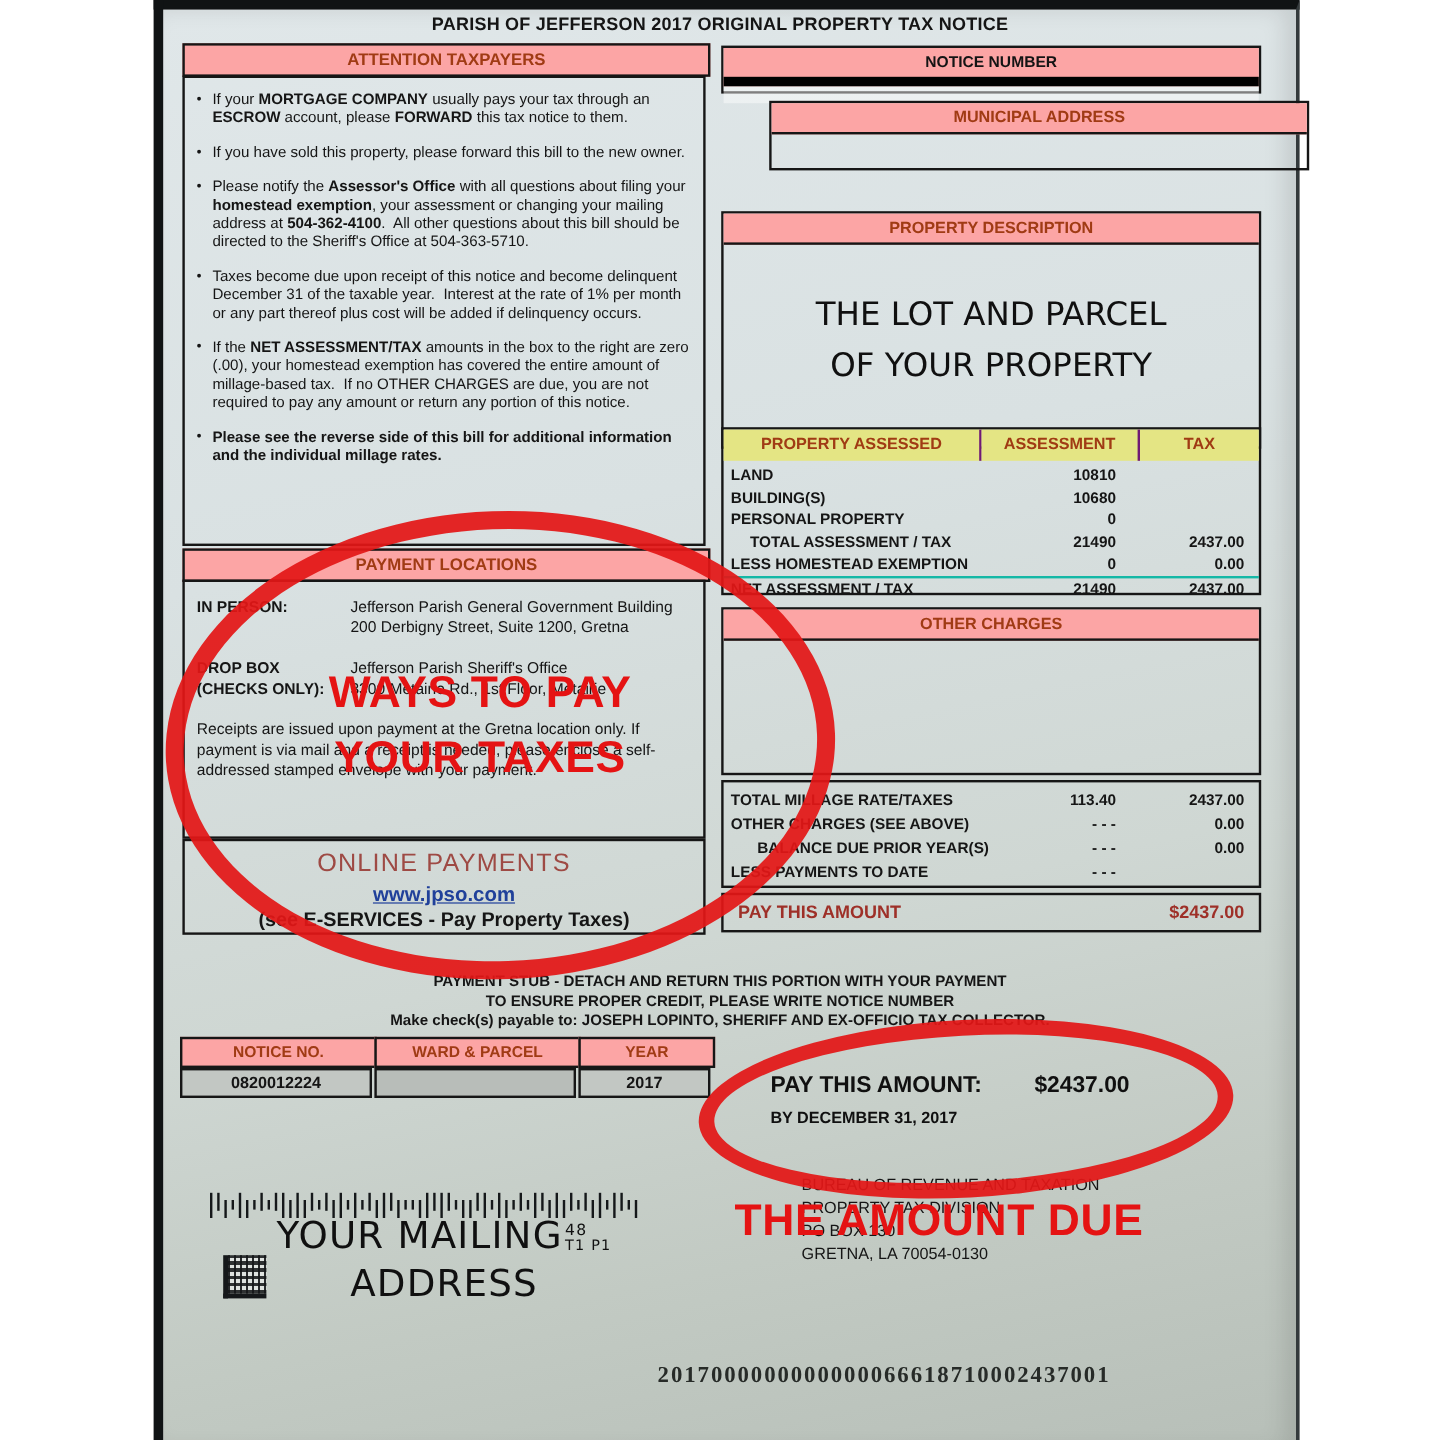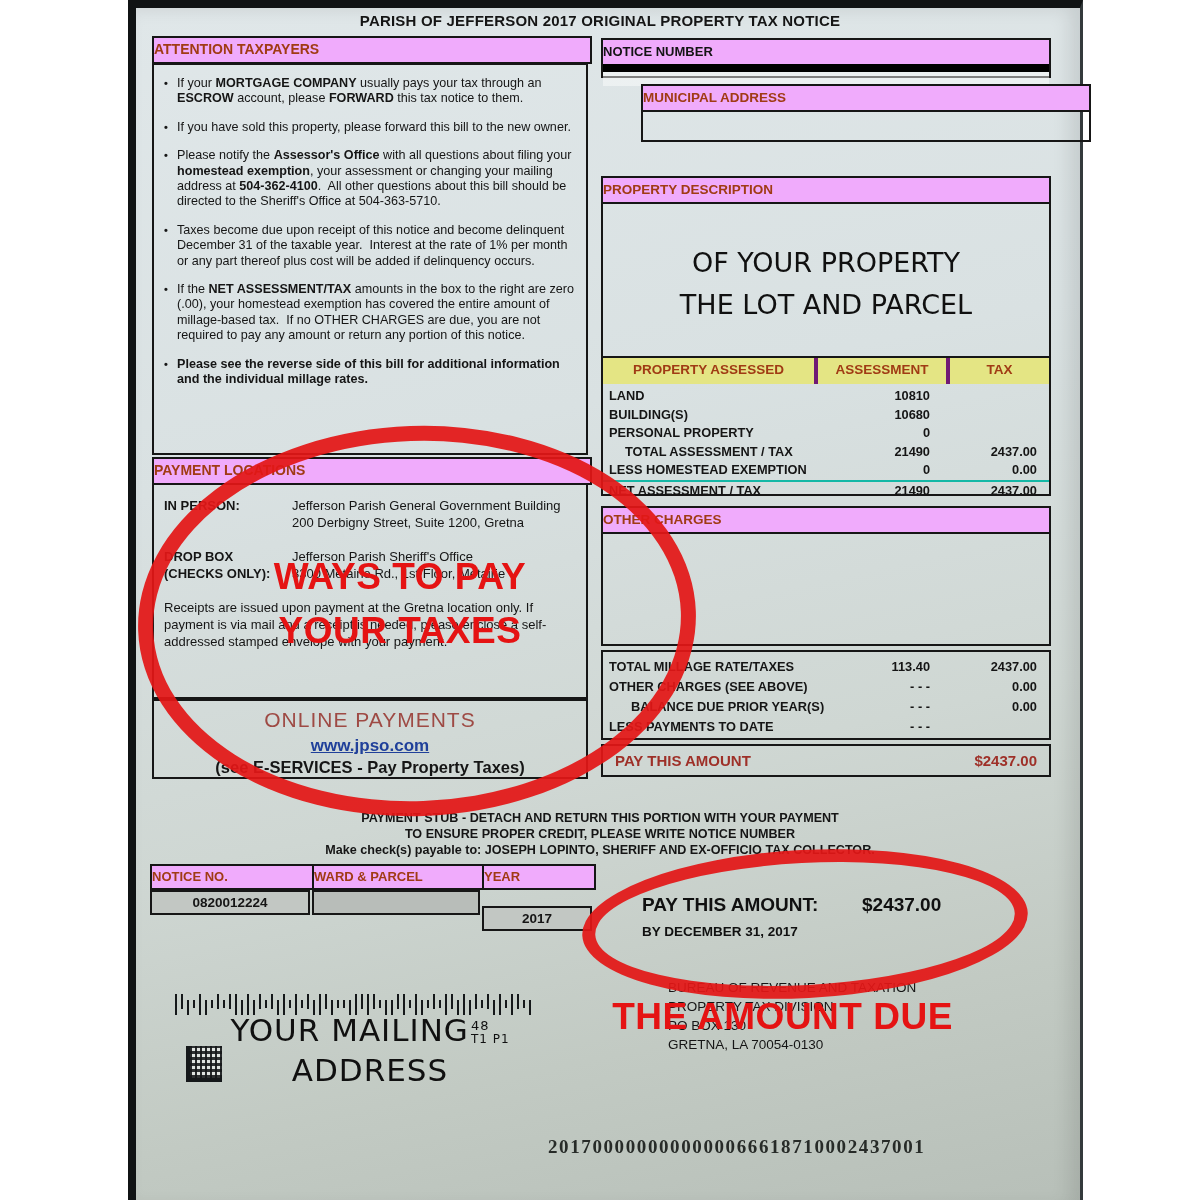--- a/index.html
+++ b/index.html
@@ -3,21 +3,21 @@
 <meta charset="utf-8">
 <style>
   html,body{margin:0;padding:0;background:#ffffff;}
   .page{position:relative;width:1200px;height:1200px;background:#ffffff;overflow:hidden;
         font-family:"Liberation Sans",sans-serif;color:#151515;}
   .sheet{position:absolute;left:128px;top:0;width:944px;height:1200px;
          background:linear-gradient(168deg,#e0e7e9 0%,#d9e1e2 35%,#cfd7d3 62%,#c2cac3 82%,#b7bfb8 100%);
          border-left:8px solid #101314;border-top:8px solid #101314;border-right:3px solid #343a3c;
          box-shadow:inset -10px 0 18px rgba(0,0,0,.10);}
   .abs{position:absolute;}
-  .band{background:#f0abfc;border:2px solid #161616;
+  .band{background:#fca5a5;border:2px solid #161616;text-align:center;
         font-weight:bold;color:#a03b14;}
   .band.black{color:#141414;}
   .bx{border:2px solid #161616;}
   .doc-title{left:128px;top:12px;width:944px;text-align:center;font-size:15px;font-weight:bold;letter-spacing:.2px;}
   
   .bullets{left:152px;top:63px;width:436px;height:392px;padding:11px 11px 0 10px;box-sizing:border-box;}
   .bullet{display:flex;margin-bottom:13px;font-size:12.6px;line-height:15.4px;}
   .bullet .dot{width:13px;flex:0 0 13px;font-weight:bold;font-size:11px;}
   
   .paybody{left:152px;top:483px;width:436px;height:216px;box-sizing:border-box;padding:12px 10px 0 10px;
@@ -25,21 +25,21 @@
   .payrow{display:flex;margin-bottom:17px;}
   .paylabel{width:128px;flex:0 0 128px;font-weight:bold;}
   .online{left:152px;top:699px;width:436px;height:80px;box-sizing:border-box;text-align:center;padding-top:7px;}
   .online .t1{font-size:21px;color:#9e4a44;letter-spacing:1px;}
   .online .t2{font-size:17px;color:#20409a;font-weight:bold;text-decoration:underline;margin-top:4px;}
   .online .t3{font-size:16.5px;font-weight:bold;margin-top:2px;}
   
   .rcol{left:601px;width:450px;box-sizing:border-box;}
   .bigtxt{font-family:"DejaVu Sans",sans-serif;color:#101010;}
   .tbl-head{display:flex;height:26px;}
-  .tbl-head>div{background:#e4e584;border-right:4px solid #701a75;line-height:24px;text-align:center;
+  .tbl-head>div{background:#e4e584;border-right:2px solid #701a75;line-height:24px;text-align:center;
                 font-weight:bold;color:#a03b14;font-size:13.5px;box-sizing:border-box;}
   .tbl-head>div:last-child{border-right:none;}
   .trow{display:flex;font-size:12.8px;font-weight:bold;line-height:18.5px;}
   .trow .c1{width:215px;padding-left:6px;box-sizing:border-box;}
   .trow .c2{width:120px;text-align:right;padding-right:8px;box-sizing:border-box;}
   .trow .c3{flex:1;text-align:right;padding-right:12px;box-sizing:border-box;}
   .indent{padding-left:22px !important;}
   .rule{border-bottom:2px solid #14b8a6;}
   .payamt{display:flex;justify-content:space-between;align-items:center;padding:0 12px;
           color:#9e3028;font-weight:bold;font-size:15px;}
@@ -134,22 +134,22 @@
     <div style="height:14px;background:rgba(255,255,255,.45);"></div>
   </div>
 
   <div class="abs bx rcol" style="top:84px;height:58px;margin-left:40px;">
     <div class="band" style="border:none;border-bottom:2px solid #161616;height:24px;line-height:23px;font-size:13.5px;">MUNICIPAL ADDRESS</div>
   </div>
 
   <div class="abs bx rcol" style="top:148px;height:198px;margin-top:28px;">
     <div class="band" style="border:none;border-bottom:2px solid #161616;height:24px;line-height:23px;font-size:13.5px;">PROPERTY DESCRIPTION</div>
     <div class="bigtxt" style="text-align:center;padding-top:38px;font-size:27px;line-height:42px;">
+      <div>THE LOT AND PARCEL</div>
       <div>OF YOUR PROPERTY</div>
-      <div>THE LOT AND PARCEL</div>
     </div>
   </div>
 
   <div class="abs bx rcol" style="top:356px;height:140px;">
     <div class="tbl-head">
       <div style="width:215px;">PROPERTY ASSESSED</div>
       <div style="width:132px;">ASSESSMENT</div>
       <div style="flex:1;">TAX</div>
     </div>
     <div style="padding-top:3px;">
@@ -221,21 +221,21 @@
   <div class="abs stub-lines" style="top:810px;">PAYMENT STUB - DETACH AND RETURN THIS PORTION WITH YOUR PAYMENT</div>
   <div class="abs stub-lines" style="top:826px;">TO ENSURE PROPER CREDIT, PLEASE WRITE NOTICE NUMBER</div>
   <div class="abs stub-lines" style="top:842px;">Make check(s) payable to: JOSEPH LOPINTO, SHERIFF AND EX-OFFICIO TAX COLLECTOR.</div>
 
   <div class="abs band" style="left:150px;top:864px;width:160px;height:22px;line-height:21px;font-size:13px;">NOTICE NO.</div>
   <div class="abs band" style="left:312px;top:864px;width:168px;height:22px;line-height:21px;font-size:13px;">WARD &amp; PARCEL</div>
   <div class="abs band" style="left:482px;top:864px;width:110px;height:22px;line-height:21px;font-size:13px;">YEAR</div>
 
   <div class="abs gcell" style="left:150px;top:890px;width:160px;height:25px;">0820012224</div>
   <div class="abs gcell" style="left:312px;top:890px;width:168px;height:25px;background:#b8bdb9;"></div>
-  <div class="abs gcell" style="left:482px;top:890px;width:110px;height:25px;margin-top:16px;">2017</div>
+  <div class="abs gcell" style="left:482px;top:890px;width:110px;height:25px;">2017</div>
 
   <div class="abs stubpay" style="left:642px;top:894px;font-size:19px;">PAY THIS AMOUNT:</div>
   <div class="abs stubpay" style="left:862px;top:894px;font-size:19px;">$2437.00</div>
   <div class="abs stubpay" style="left:642px;top:924px;font-size:13.5px;">BY DECEMBER 31, 2017</div>
 
   <div class="abs bureau" style="left:668px;top:978px;">
     <div>BUREAU OF REVENUE AND TAXATION</div>
     <div>PROPERTY TAX DIVISION</div>
     <div>PO BOX 130</div>
     <div>GRETNA, LA  70054-0130</div>

